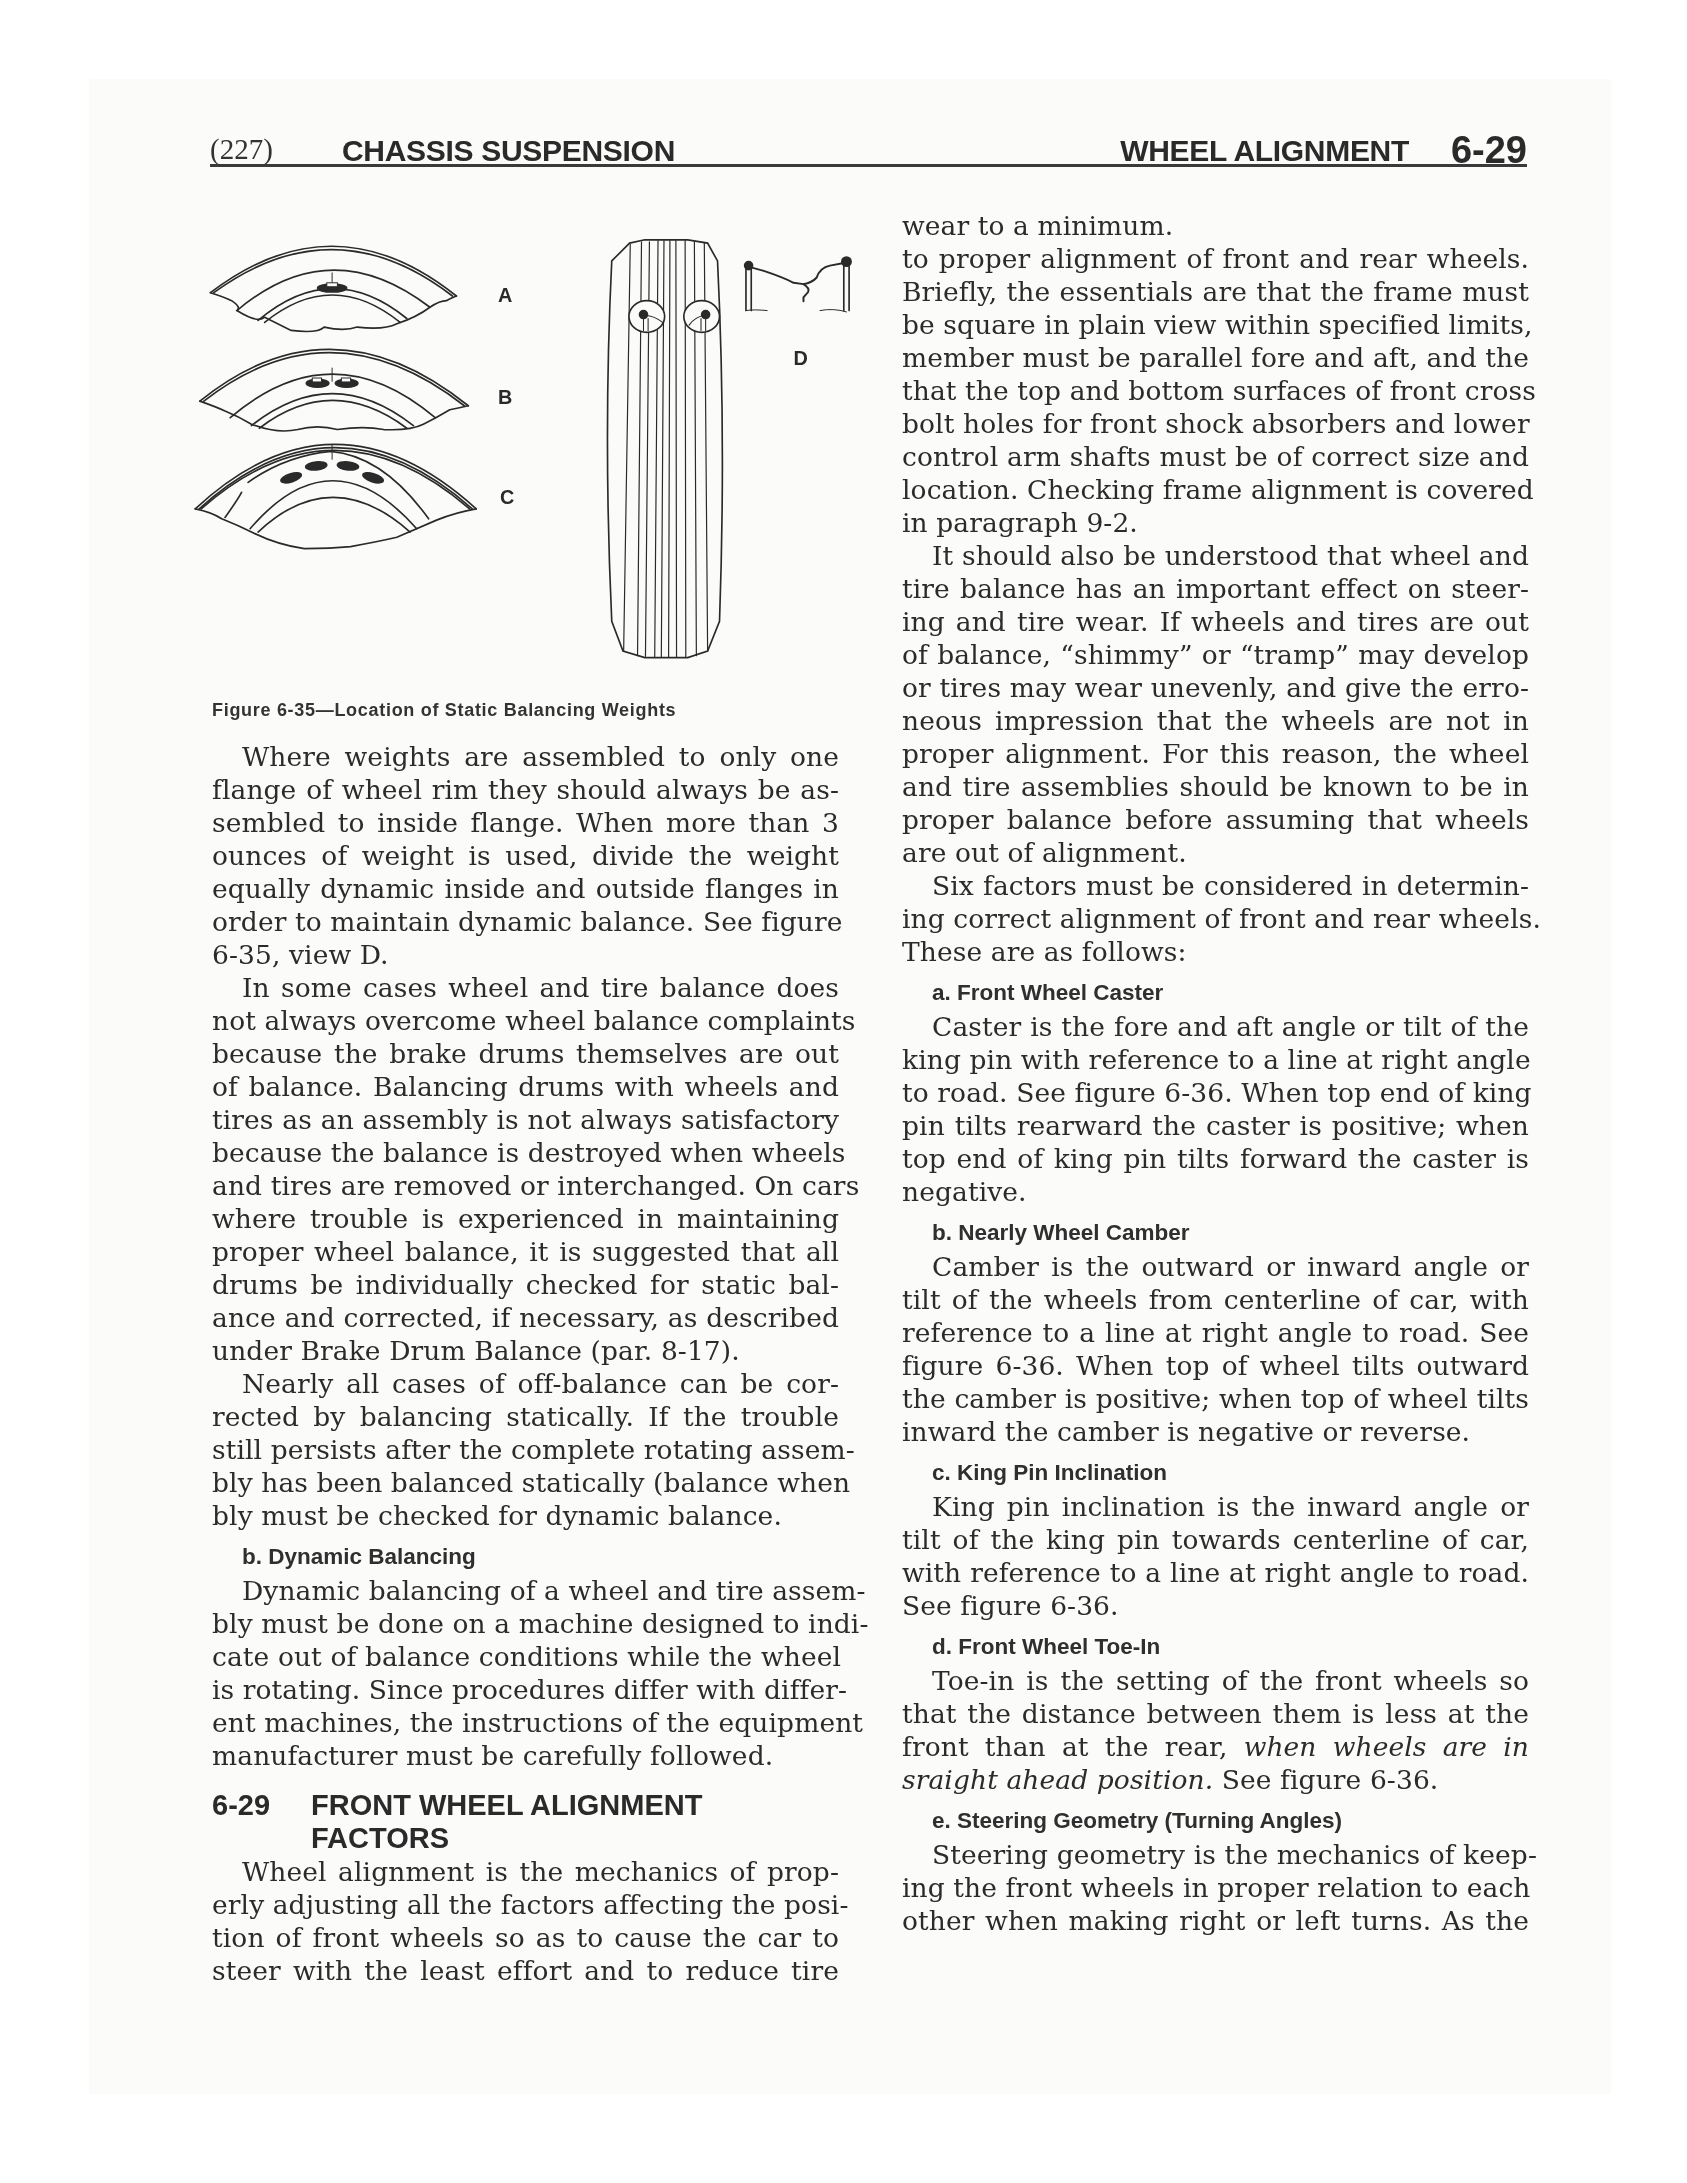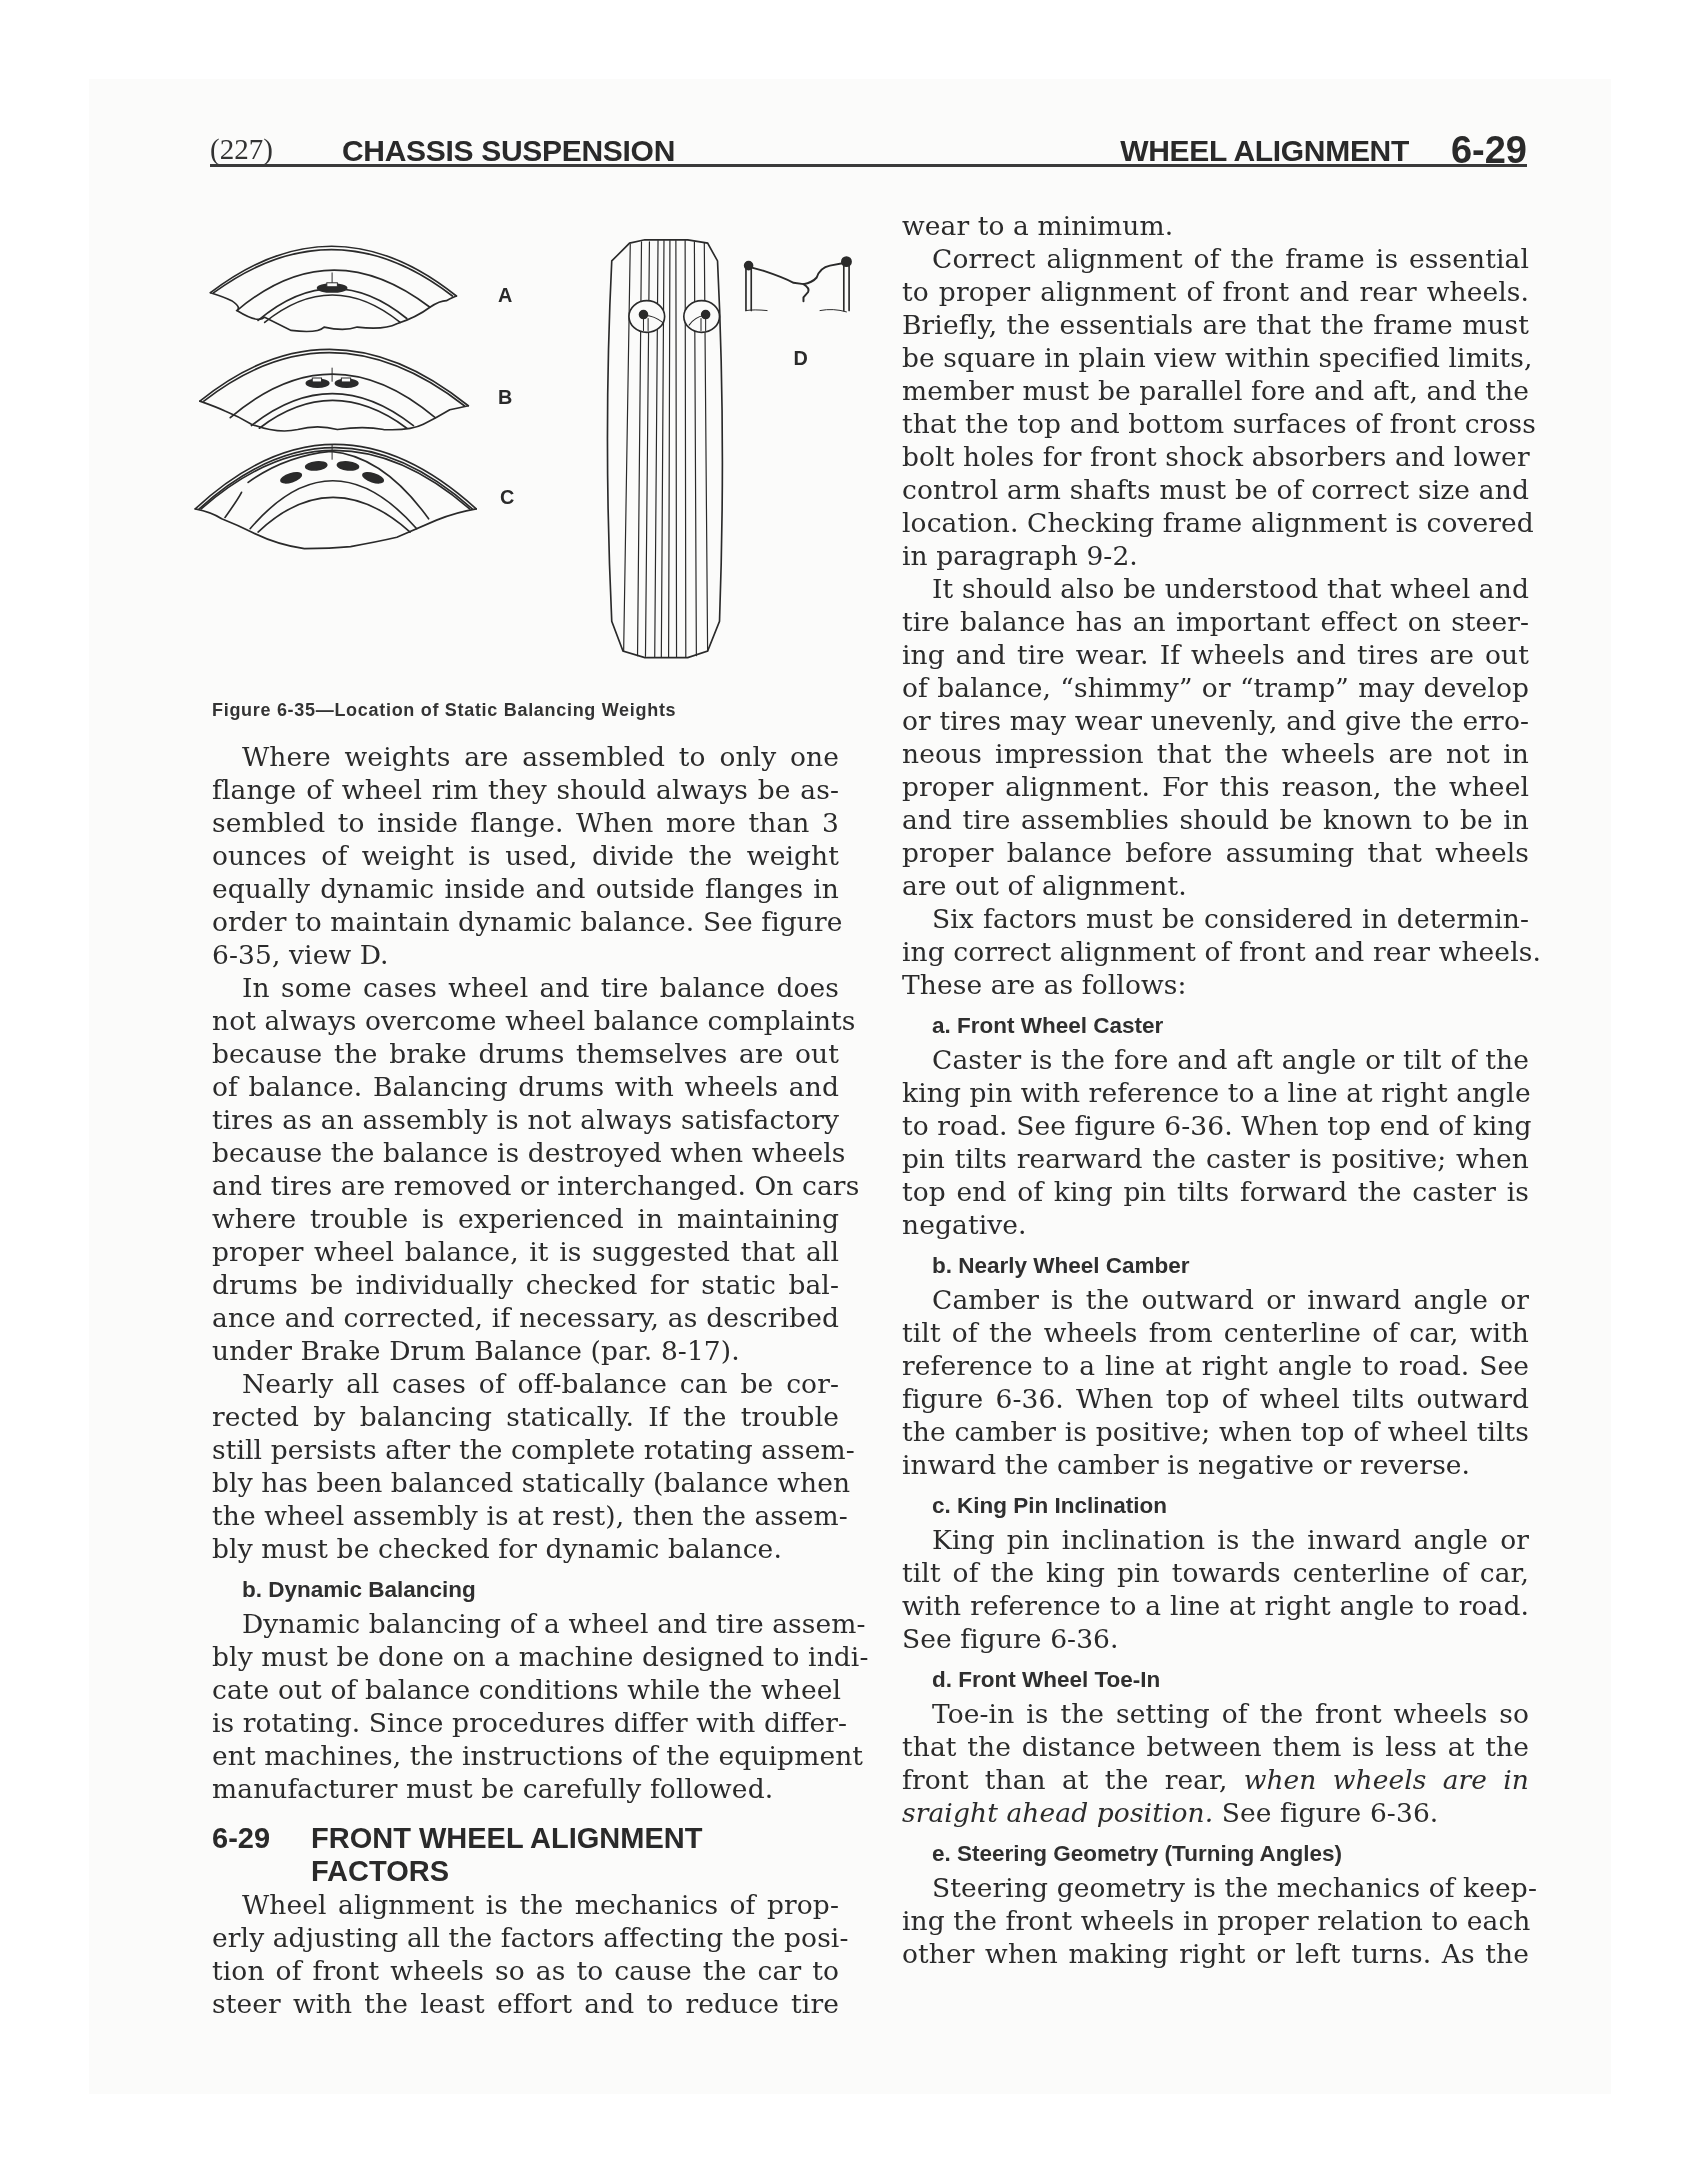--- a/index.html
+++ b/index.html
@@ -193,21 +193,20 @@
     <span class="line">proper wheel balance, it is suggested that all</span>
     <span class="line">drums be individually checked for static bal-</span>
     <span class="line">ance and corrected, if necessary, as described</span>
     <span class="line last">under Brake Drum Balance (par. 8-17).</span>
   </div>
   <div class="para">
     <span class="line indent">Nearly all cases of off-balance can be cor-</span>
     <span class="line">rected by balancing statically. If the trouble</span>
     <span class="line">still persists after the complete rotating assem-</span>
     <span class="line">bly has been balanced statically (balance when</span>
-    <span class="line">the wheel assembly is at rest), then the assem-</span>
     <span class="line last">bly must be checked for dynamic balance.</span>
   </div>
   <span class="subhead">b.  Dynamic Balancing</span>
   <div class="para">
     <span class="line indent">Dynamic balancing of a wheel and tire assem-</span>
     <span class="line">bly must be done on a machine designed to indi-</span>
     <span class="line">cate out of balance conditions while the wheel</span>
     <span class="line">is rotating. Since procedures differ with differ-</span>
     <span class="line">ent machines, the instructions of the equipment</span>
     <span class="line last">manufacturer must be carefully followed.</span>
@@ -222,21 +221,20 @@
     <span class="line">tion of front wheels so as to cause the car to</span>
     <span class="line">steer with the least effort and to reduce tire</span>
   </div>
 </div>
 
 <div class="col col-right">
   <div class="para">
     <span class="line last">wear to a minimum.</span>
   </div>
   <div class="para">
-    <span class="line indent">Correct alignment of the frame is essential</span>
     <span class="line">to proper alignment of front and rear wheels.</span>
     <span class="line">Briefly, the essentials are that the frame must</span>
     <span class="line">be square in plain view within specified limits,</span>
     <span class="line">member must be parallel fore and aft, and the</span>
     <span class="line">that the top and bottom surfaces of front cross</span>
     <span class="line">bolt holes for front shock absorbers and lower</span>
     <span class="line">control arm shafts must be of correct size and</span>
     <span class="line">location. Checking frame alignment is covered</span>
     <span class="line last">in paragraph 9-2.</span>
   </div>

